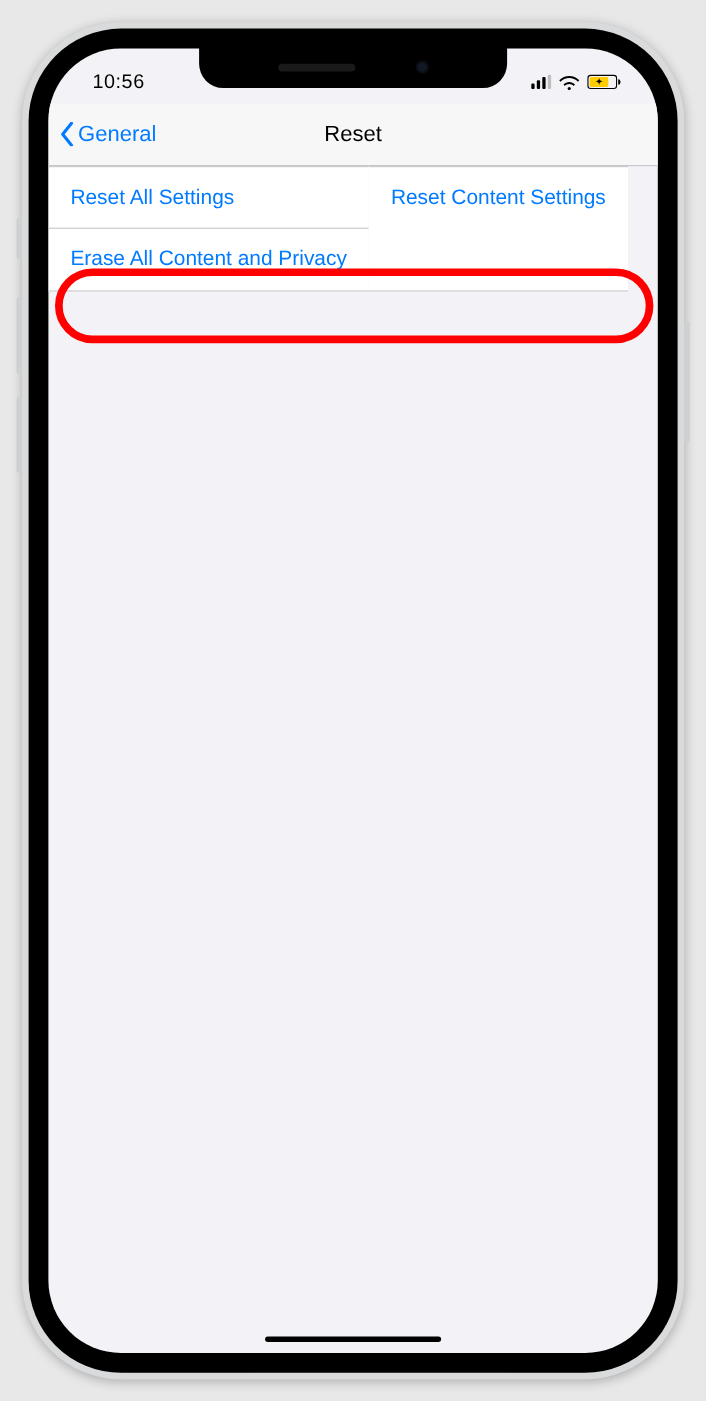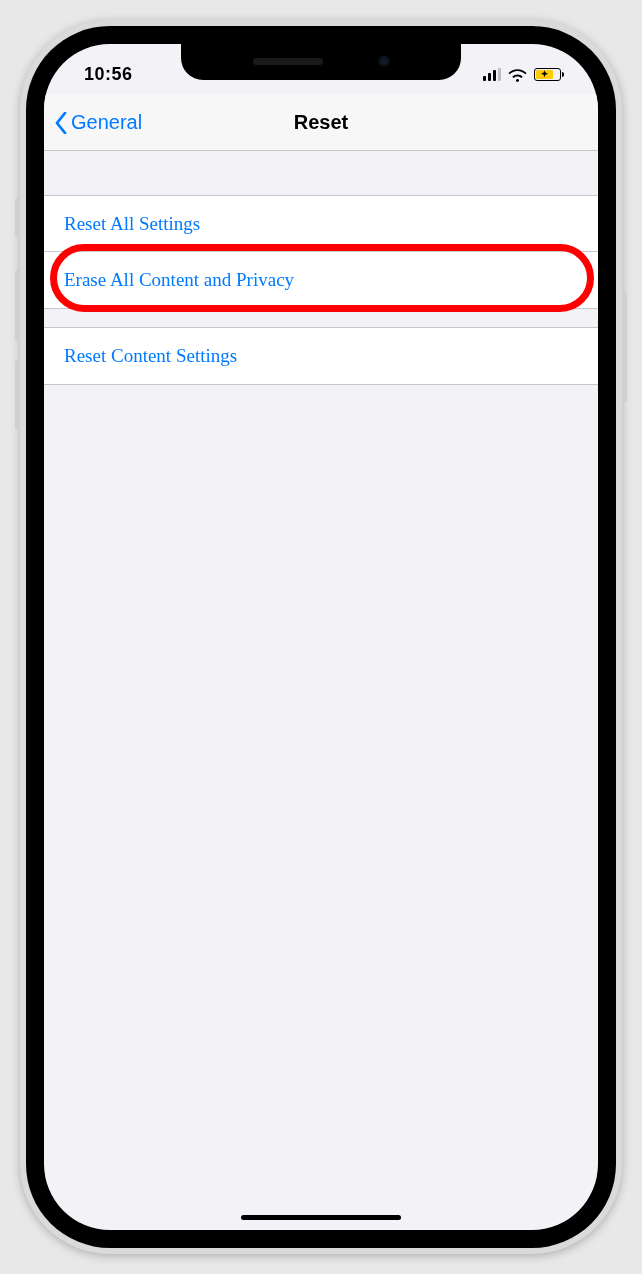--- a/index.html
+++ b/index.html
@@ -48,21 +48,21 @@
       width: 100%; height: 100%;
       background: #F2F2F7;
       border-radius: 66px;
       overflow: hidden;
       position: relative;
     }
     .status-bar {
       height: 50px;
       display: flex; justify-content: space-between; align-items: center;
       padding: 10px 28px 0;
-      font-size: 18px; font-weight: 700; color: #000;
+      font-size: 18px; font-weight: 400; color: #000;
     }
     .status-left { padding-left: 12px; letter-spacing: 0.5px; }
     .status-right { display: flex; align-items: center; gap: 7px; padding-right: 6px; }
     .cellular { display: flex; align-items: flex-end; gap: 1.5px; height: 13px; }
     .cellular span { width: 3.5px; background: #000; border-radius: 1px; }
     .cellular span:nth-child(1){height:5px}
     .cellular span:nth-child(2){height:8px}
     .cellular span:nth-child(3){height:11px}
     .cellular span:nth-child(4){height:13px; background:#bdbdbf}
     .wifi { width: 19px; height: 14px; position: relative; }
@@ -77,30 +77,30 @@
     .batt-tip { width: 2px; height: 5px; background: #000; border-radius: 0 2px 2px 0; margin-left: 1px; }
     .nav-bar {
       height: 57px;
       background: #F7F7F8;
       border-bottom: 1px solid #c7c7cb;
       display: flex; align-items: center;
       position: relative;
       padding: 0 10px;
     }
     .back-btn {
-      display: flex; align-items: flex-end; gap: 3px;
+      display: flex; align-items: flex-start; gap: 3px;
       color: #007AFF; font-size: 20px;
       background: none; border: none;
     }
     .chevron-left { width: 14px; height: 22px; }
     .nav-title {
       position: absolute; left: 50%; transform: translateX(-50%);
-      font-size: 20px; font-weight: 700; color: #000;
-    }
-    .content { display: flex; flex-direction: column; position: relative; font-family: Liberation Serif, serif; }
+      font-size: 20px; font-weight: 400; color: #000;
+    }
+    .content { display: flex; flex-direction: row; position: relative; }
     .section-gap { height: 44px; }
     .section-gap-sm { height: 18px; }
     .list-group { background: #fff; }
     .list-item {
       height: 56px;
       display: flex; align-items: center;
       padding: 0 20px;
       font-size: 19px; color: #007AFF;
       border-bottom: 0.5px solid #c7c7cb;
       position: relative;

